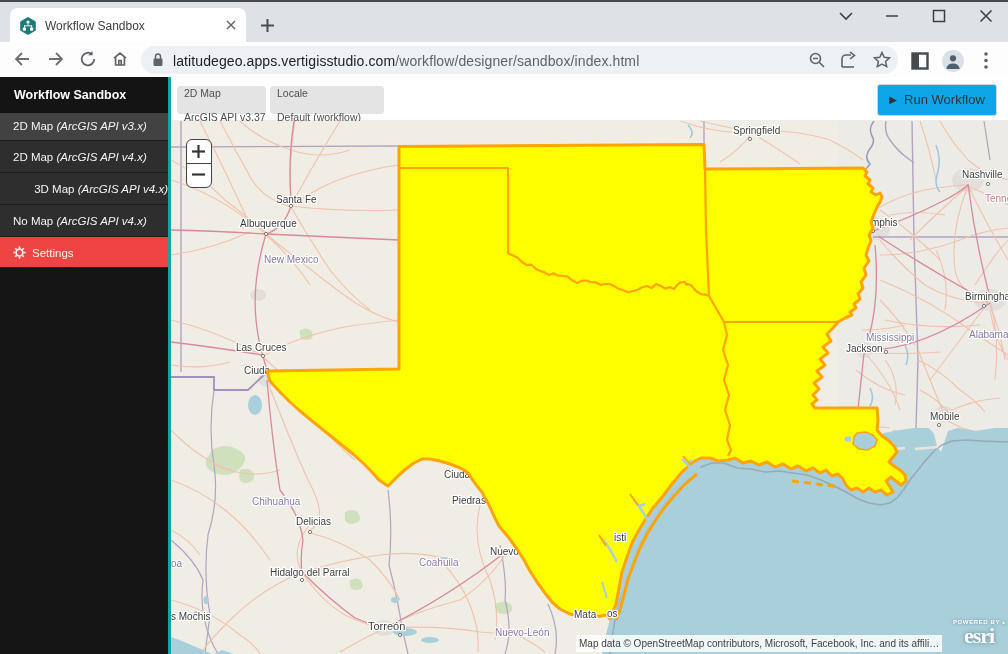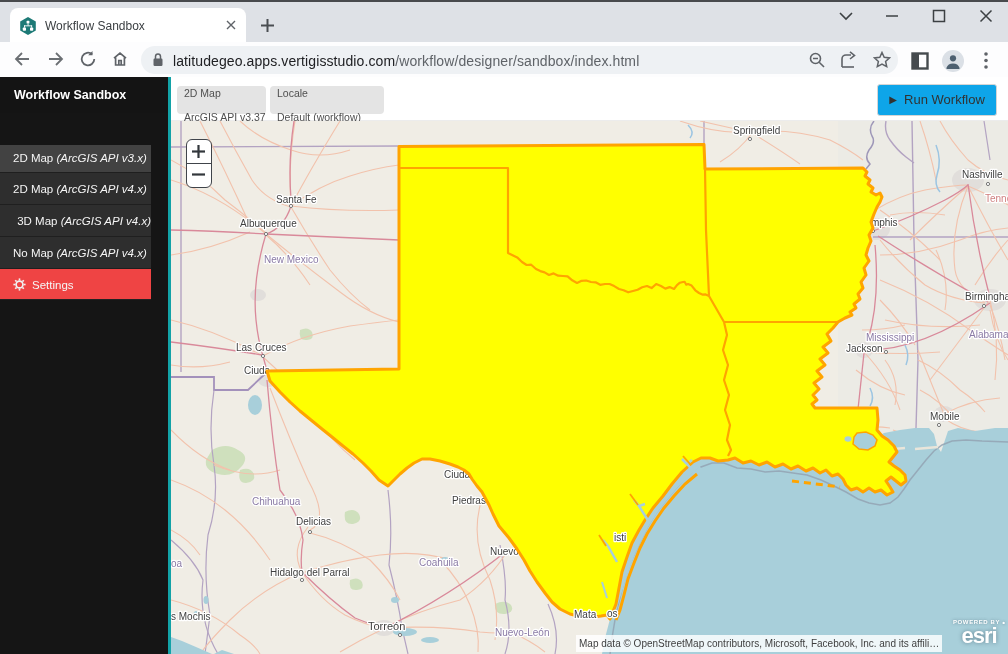--- a/index.html
+++ b/index.html
@@ -10,34 +10,34 @@
   #tabbar{left:0;top:2px;width:1008px;height:40px;background:#dee1e6;}
   #tab{left:10px;top:8px;width:236px;height:34px;background:#fff;border-radius:8px 8px 0 0;}
   #tabtitle{left:45px;top:19px;font-size:12px;color:#3c4043;}
   #toolbar{left:0;top:42px;width:1008px;height:35px;background:#fdfdfe;border-bottom:1px solid #e8eaed;}
   #omni{left:141px;top:46px;width:757px;height:28px;background:#eef1f4;border-radius:14px;}
   #urltext{left:173px;top:53px;font-size:14px;color:#202124;letter-spacing:0.1px;}
   #urltext .lite{color:#5f6368;}
   
   #sidebar{left:0;top:77px;width:168px;height:577px;background:#151515;}
   #sidehead{left:0;top:77px;width:168px;height:36px;background:#141414;color:#fff;font-weight:bold;font-size:12.5px;line-height:36px;padding-left:14px;box-sizing:border-box;}
-  .mrow{left:0;width:151px;height:32px;color:#f5f5f5;font-size:11.5px;line-height:32px;padding-left:13px;box-sizing:border-box;background:#2e2e2e;white-space:nowrap;margin-top:32px;}
+  .mrow{left:0;width:168px;height:32px;color:#f5f5f5;font-size:11.5px;line-height:32px;padding-left:13px;box-sizing:border-box;background:#2e2e2e;white-space:nowrap;}
   .mrow i{font-style:italic;}
   #tealline{left:168px;top:77px;width:3px;height:577px;background:#12a2a7;}
   #apphead{left:171px;top:77px;width:837px;height:44px;background:#fff;border-bottom:1px solid #ececec;box-sizing:border-box;}
   .chip{top:86px;height:28px;background:#e4e4e4;border-radius:4px;color:#4f4f4f;font-size:10.5px;line-height:13px;padding:1px 7px 0;box-sizing:border-box;white-space:nowrap;}
   .chip div{margin-top:11px;}
   #runbtn{left:877px;top:84px;width:120px;height:32px;background:#0ea5e9;border:1px solid #d5d5d5;border-radius:3px;color:#323232;font-size:13px;line-height:30px;text-align:center;box-sizing:border-box;}
   
   #zoomctl{left:186px;top:139px;width:26px;height:49px;background:#fff;border:1.5px solid #40444a;border-radius:6px;box-sizing:border-box;}
   #zoomctl .zdiv{position:absolute;left:0;top:22.5px;width:100%;height:1.5px;background:#40444a;}
   #attrib{left:576px;top:635px;height:17px;background:rgba(255,255,255,0.82);color:#3f3f3f;font-size:10px;line-height:17px;padding:0 3px;white-space:nowrap;}
   #esri{left:953px;top:618px;width:52px;height:32px;text-align:center;}
   #esri .pb{font-size:6px;color:#fff;font-weight:bold;letter-spacing:0.6px;white-space:nowrap;text-shadow:0 0 3px rgba(90,120,135,.9);}
-  #esri .es{font-size:22px;font-weight:bold;color:#fff;line-height:18px;margin-top:0px;letter-spacing:-1px;text-shadow:0 0 4px rgba(90,120,135,.9);}
+  #esri .es{font-size:22px;font-weight:bold;color:#fff;line-height:18px;margin-top:0px;letter-spacing:-1px;text-shadow:0 0 4px rgba(90,120,135,.9);font-family:Liberation Serif, serif;}
 </style>
 </head>
 <body>
 
   <div class="abs" id="topstrip"></div>
   <div class="abs" id="tabbar"></div>
   <div class="abs" id="tab"></div>
   <svg class="abs" style="left:19px;top:17px" width="18" height="18" viewBox="0 0 18 18">
     <polygon points="9,0 16.8,4.5 16.8,13.5 9,18 1.2,13.5 1.2,4.5" fill="#1d7a76"></polygon>
     <g fill="#fff">

